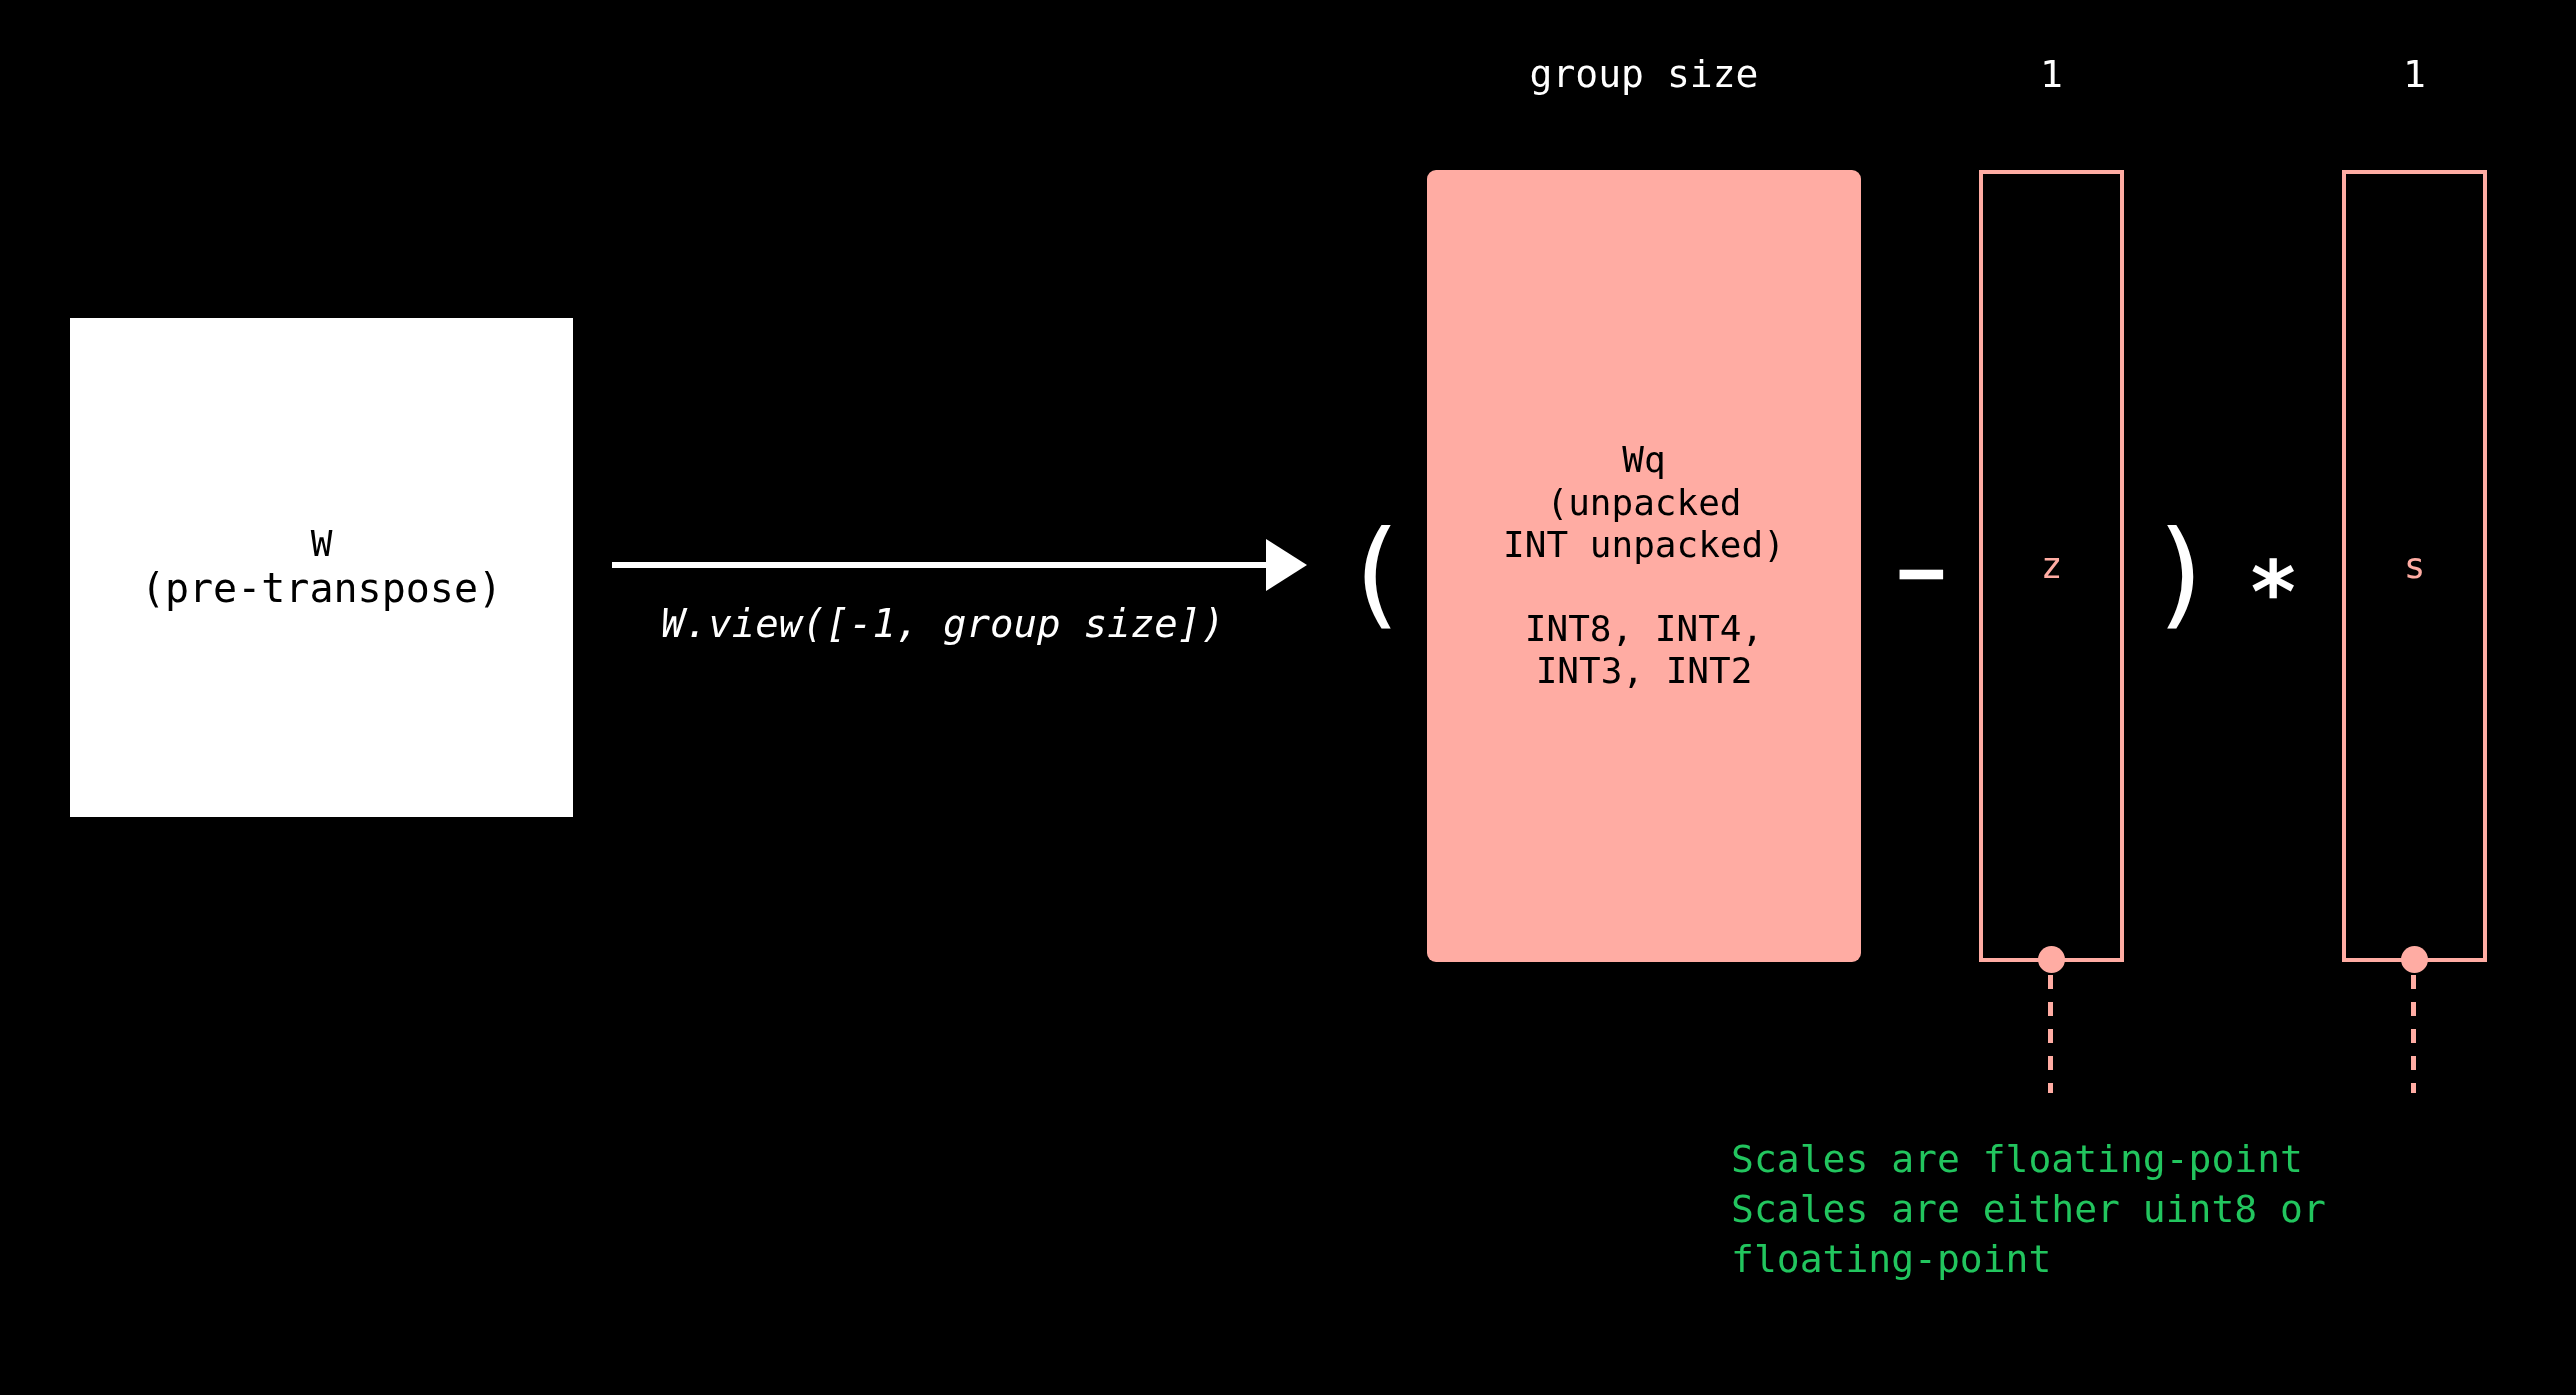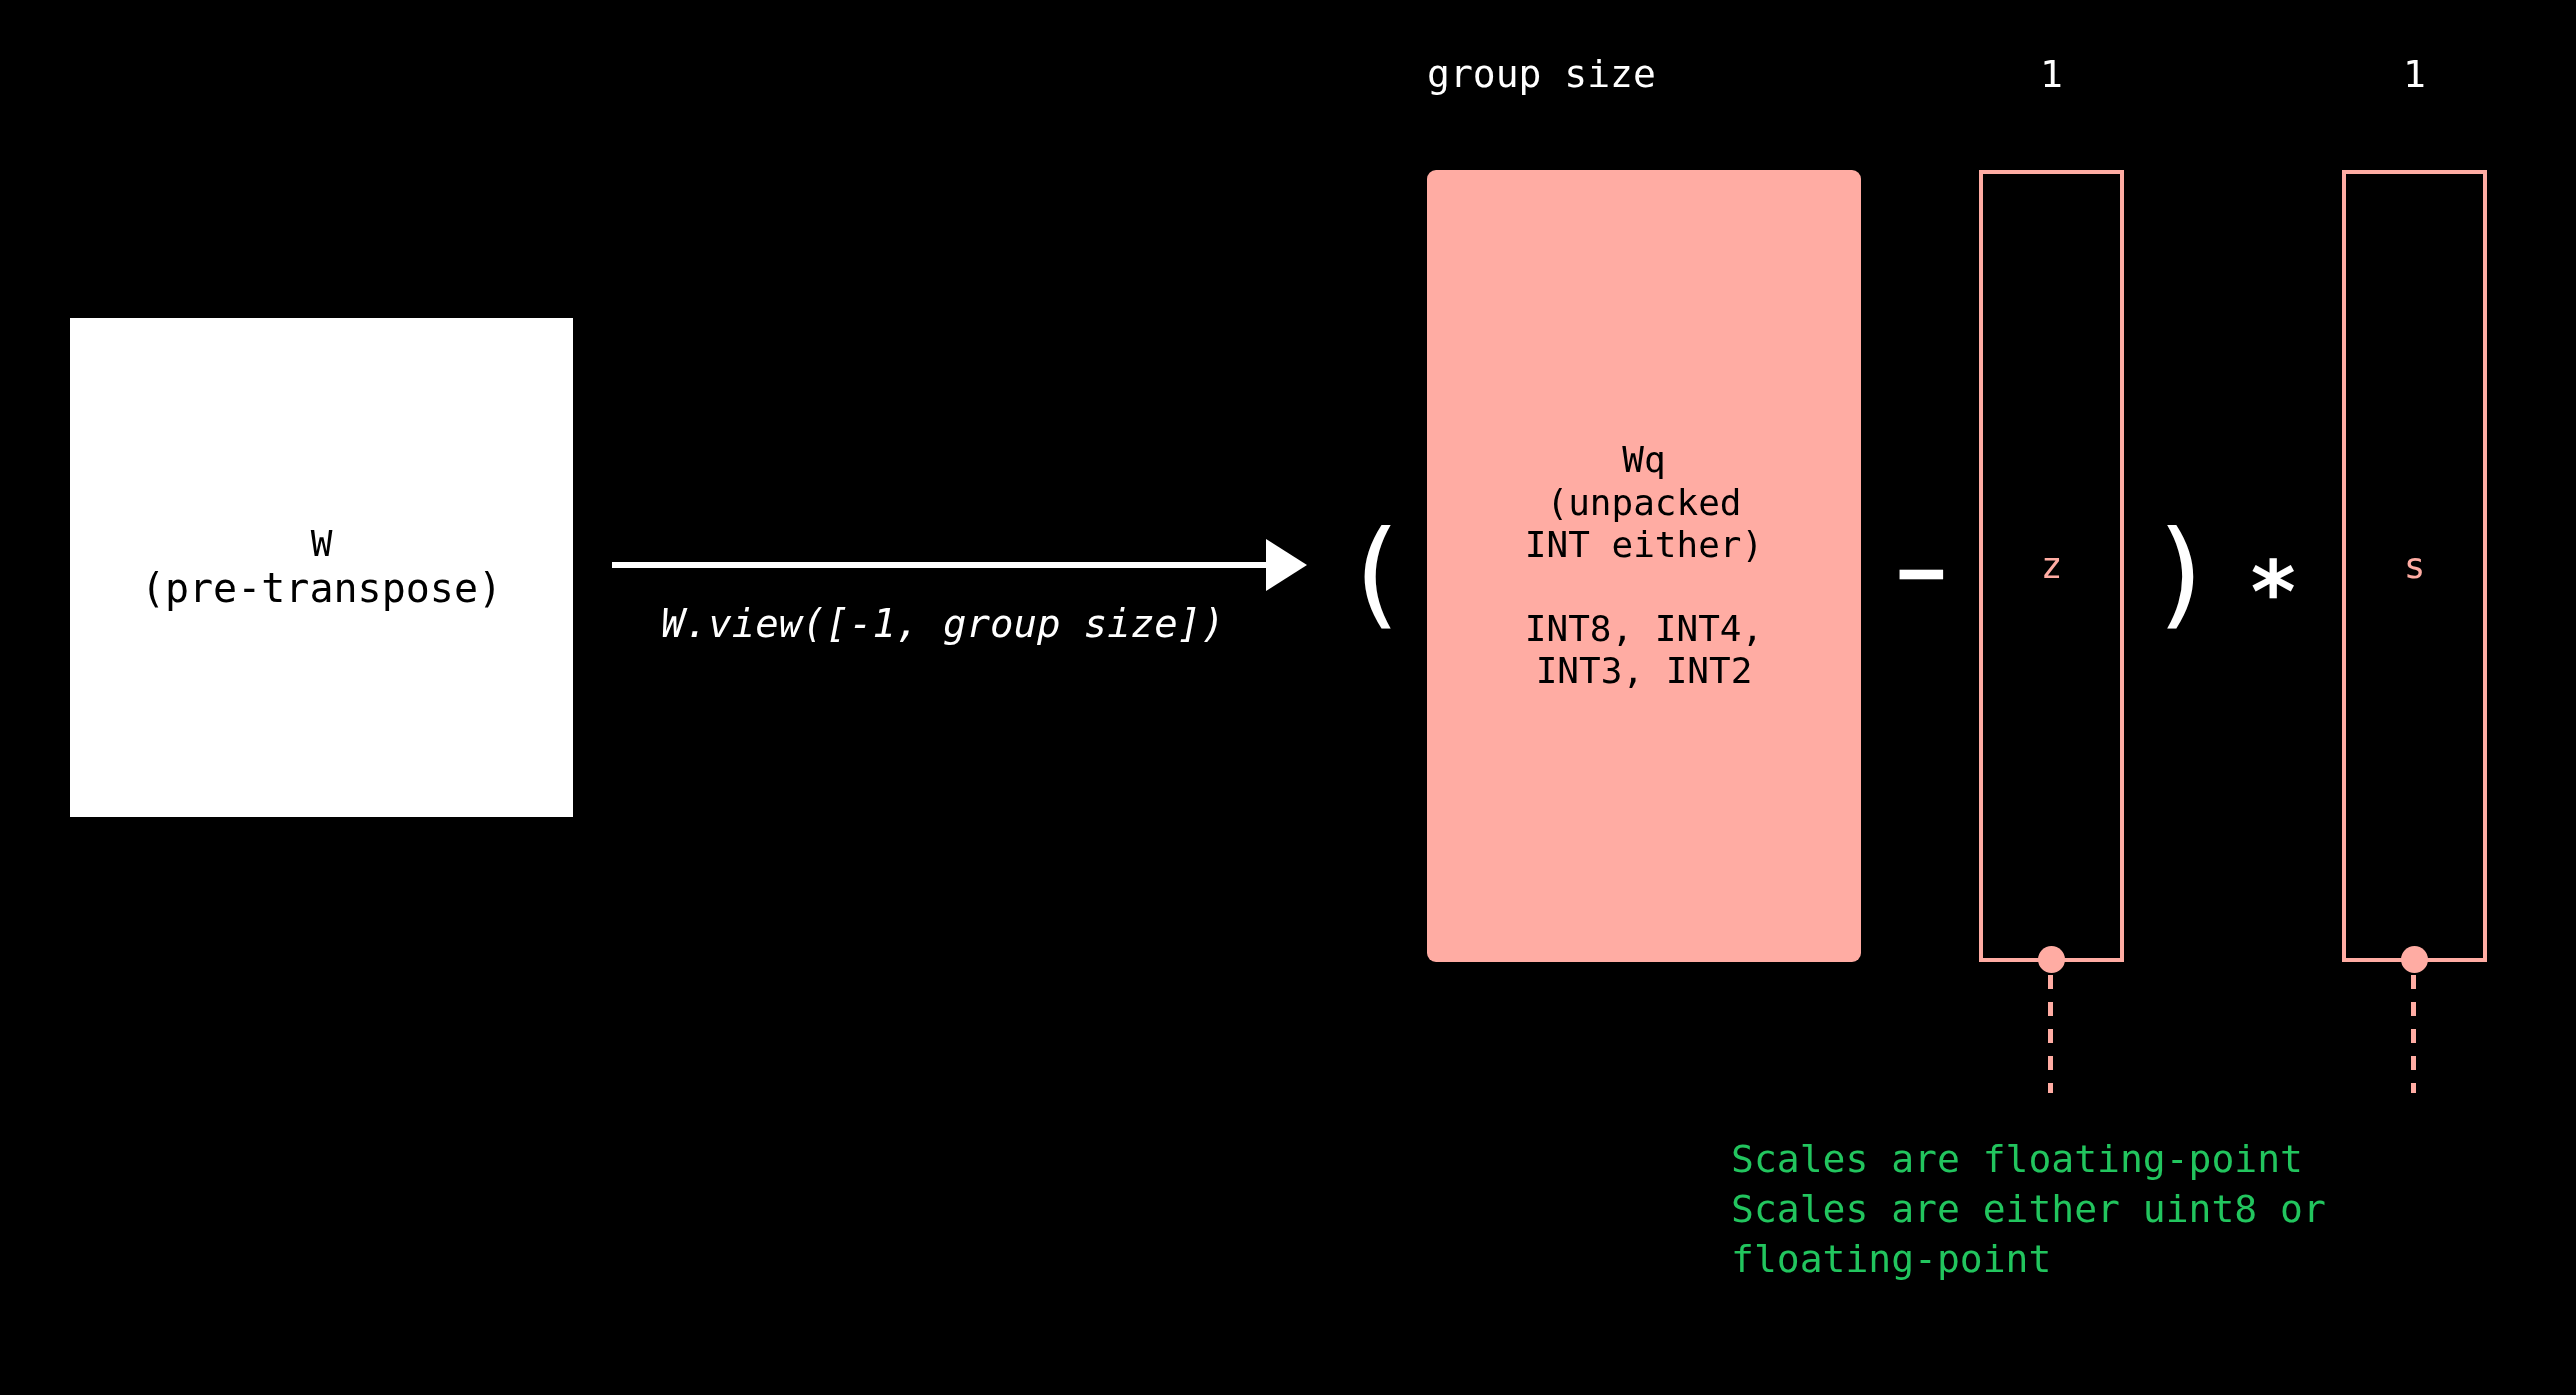--- a/index.html
+++ b/index.html
@@ -115,21 +115,21 @@
     font-weight: bold;
   }
 
   
   #wq-caption {
     left: 1427px;
     top: 52px;
     width: 434px;
     color: #ffffff;
     font-size: 38px;
-    text-align: left;
+    text-align: center;
     white-space: nowrap;
   }
   #wq-box {
     left: 1427px;
     top: 170px;
     width: 434px;
     height: 792px;
     background: #ffaca3;
     flex-direction: column;
     border-radius: 9px;
@@ -215,21 +215,21 @@
   <div class="abs" id="arrow-head"></div>
   <div class="abs" id="arrow-label">W.view([-1, group size])</div>
 
   <div class="abs ctr op" id="paren-open">(</div>
 
   <div class="abs" id="wq-caption">group size</div>
 
   <div class="abs ctr" id="wq-box">
     <div class="wq-line">Wq</div>
     <div class="wq-line">(unpacked</div>
-    <div class="wq-line">INT either)</div>
+    <div class="wq-line">INT unpacked)</div>
     <div class="wq-gap"></div>
     <div class="wq-line">INT8, INT4,</div>
     <div class="wq-line">INT3, INT2</div>
   </div>
 
   <div class="abs ctr op" id="minus-sign">−</div>
 
   <div class="abs col-caption" id="z-caption">1</div>
   <div class="abs ctr col-box" id="z-box">
     <div class="col-label">z</div>

